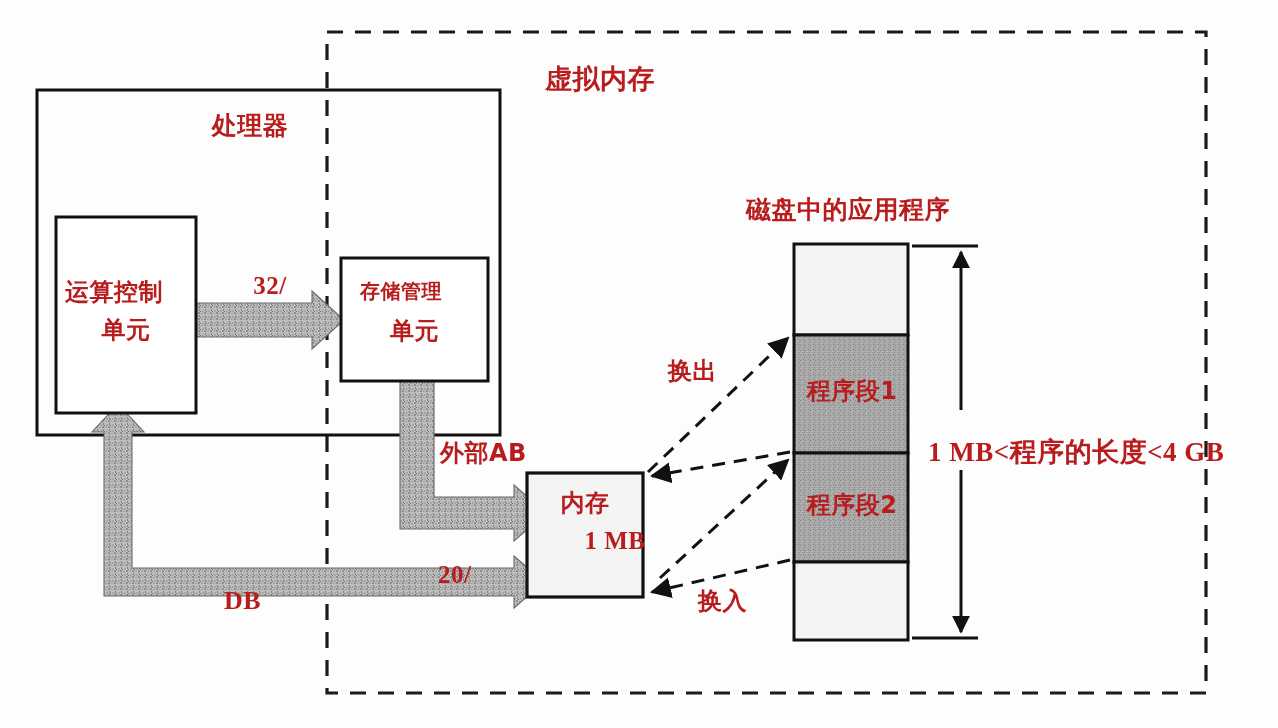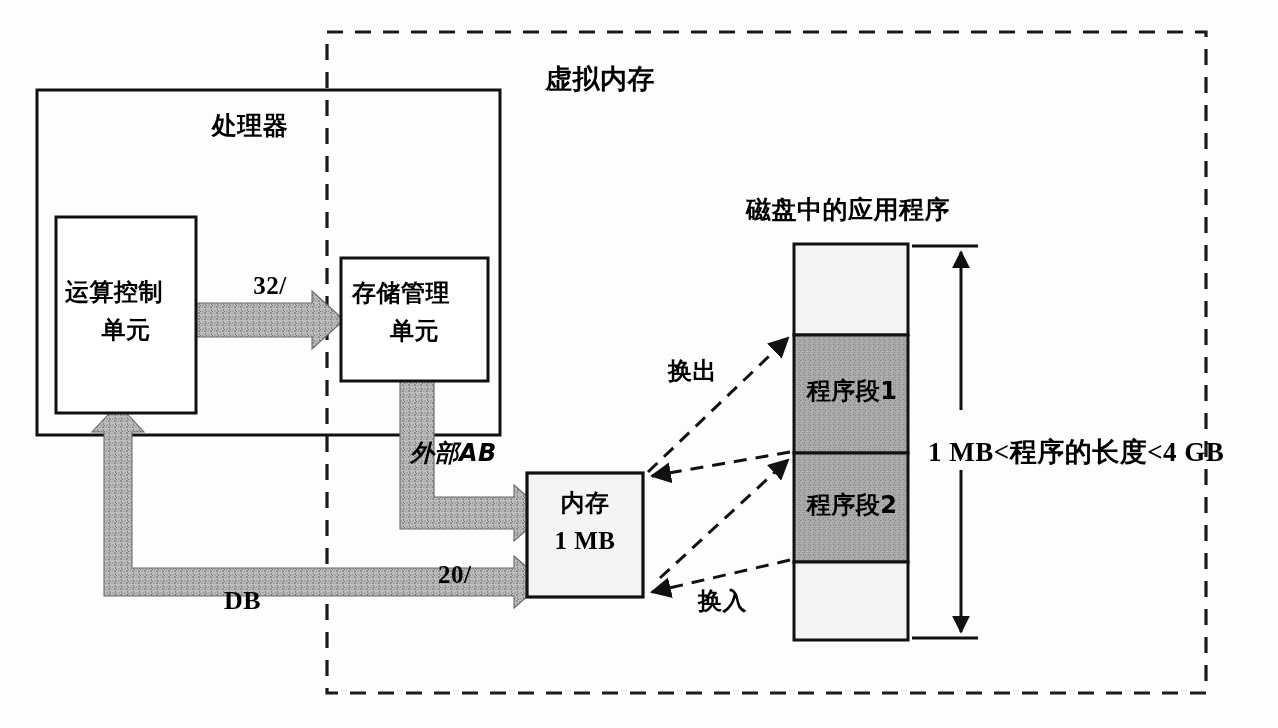--- a/index.html
+++ b/index.html
@@ -18,21 +18,21 @@
   }
   #diagram-svg {
     position: absolute;
     left: 0;
     top: 0;
     width: 1278px;
     height: 728px;
   }
   .lbl {
     position: absolute;
-    color: #000000;
+    color: #b91c1c;
     white-space: pre;
     line-height: 1.12;
     letter-spacing: 0.5px;
   }
   .cn {
     font-family: "DejaVu Sans", "Liberation Sans", sans-serif;
     font-weight: 600;
   }
   .serif {
     font-family: "Liberation Serif", "DejaVu Serif", serif;
@@ -167,29 +167,29 @@
     </g>
   </svg>
 
   <div class="lbl cn center" style="left:500px; top:64px; width:200px; font-size:27px;">虚拟内存</div>
 
   <div class="lbl cn center" style="left:190px; top:112px; width:120px; font-size:25px;">处理器</div>
 
   <div class="lbl cn center" style="left:44px; top:279px; width:140px; font-size:24px;">运算控制</div>
   <div class="lbl cn center" style="left:56px; top:317px; width:140px; font-size:24px;">单元</div>
 
-  <div class="lbl cn center" style="left:341px; top:280px; width:120px; font-size:24px;">存储管理</div>
+  <div class="lbl cn center" style="left:341px; top:280px; width:120px; font-size:20px;">存储管理</div>
   <div class="lbl cn center" style="left:341px; top:318px; width:147px; font-size:24px;">单元</div>
 
   <div class="lbl cn center" style="left:527px; top:490px; width:116px; font-size:24px;">内存</div>
-  <div class="lbl serif center" style="left:527px; top:527px; width:116px; font-size:25px;">1 MB</div>
+  <div class="lbl serif center" style="left:527px; top:527px; width:116px; font-size:25px;padding-left:30px;">1 MB</div>
 
   <div class="lbl serif center" style="left:195px; top:272px; width:150px; font-size:25px;">32/</div>
 
-  <div class="lbl cn" style="left:410px; top:440px; font-size:24px;font-style:italic;">外部AB</div>
+  <div class="lbl cn" style="left:440px; top:440px; font-size:24px;">外部AB</div>
   <div class="lbl serif" style="left:438px; top:525px; font-size:25px;margin-top:36px;">20/</div>
 
   <div class="lbl serif" style="left:224px; top:586px; font-size:26px;">DB</div>
 
   <div class="lbl cn center" style="left:725px; top:196px; width:246px; font-size:25px;">磁盘中的应用程序</div>
 
   <div class="lbl cn center" style="left:798px; top:378px; width:108px; font-size:24px;">程序段1</div>
   <div class="lbl cn center" style="left:798px; top:492px; width:108px; font-size:24px;">程序段2</div>
 
   <div class="lbl cn" style="left:668px; top:358px; font-size:24px;">换出</div>

